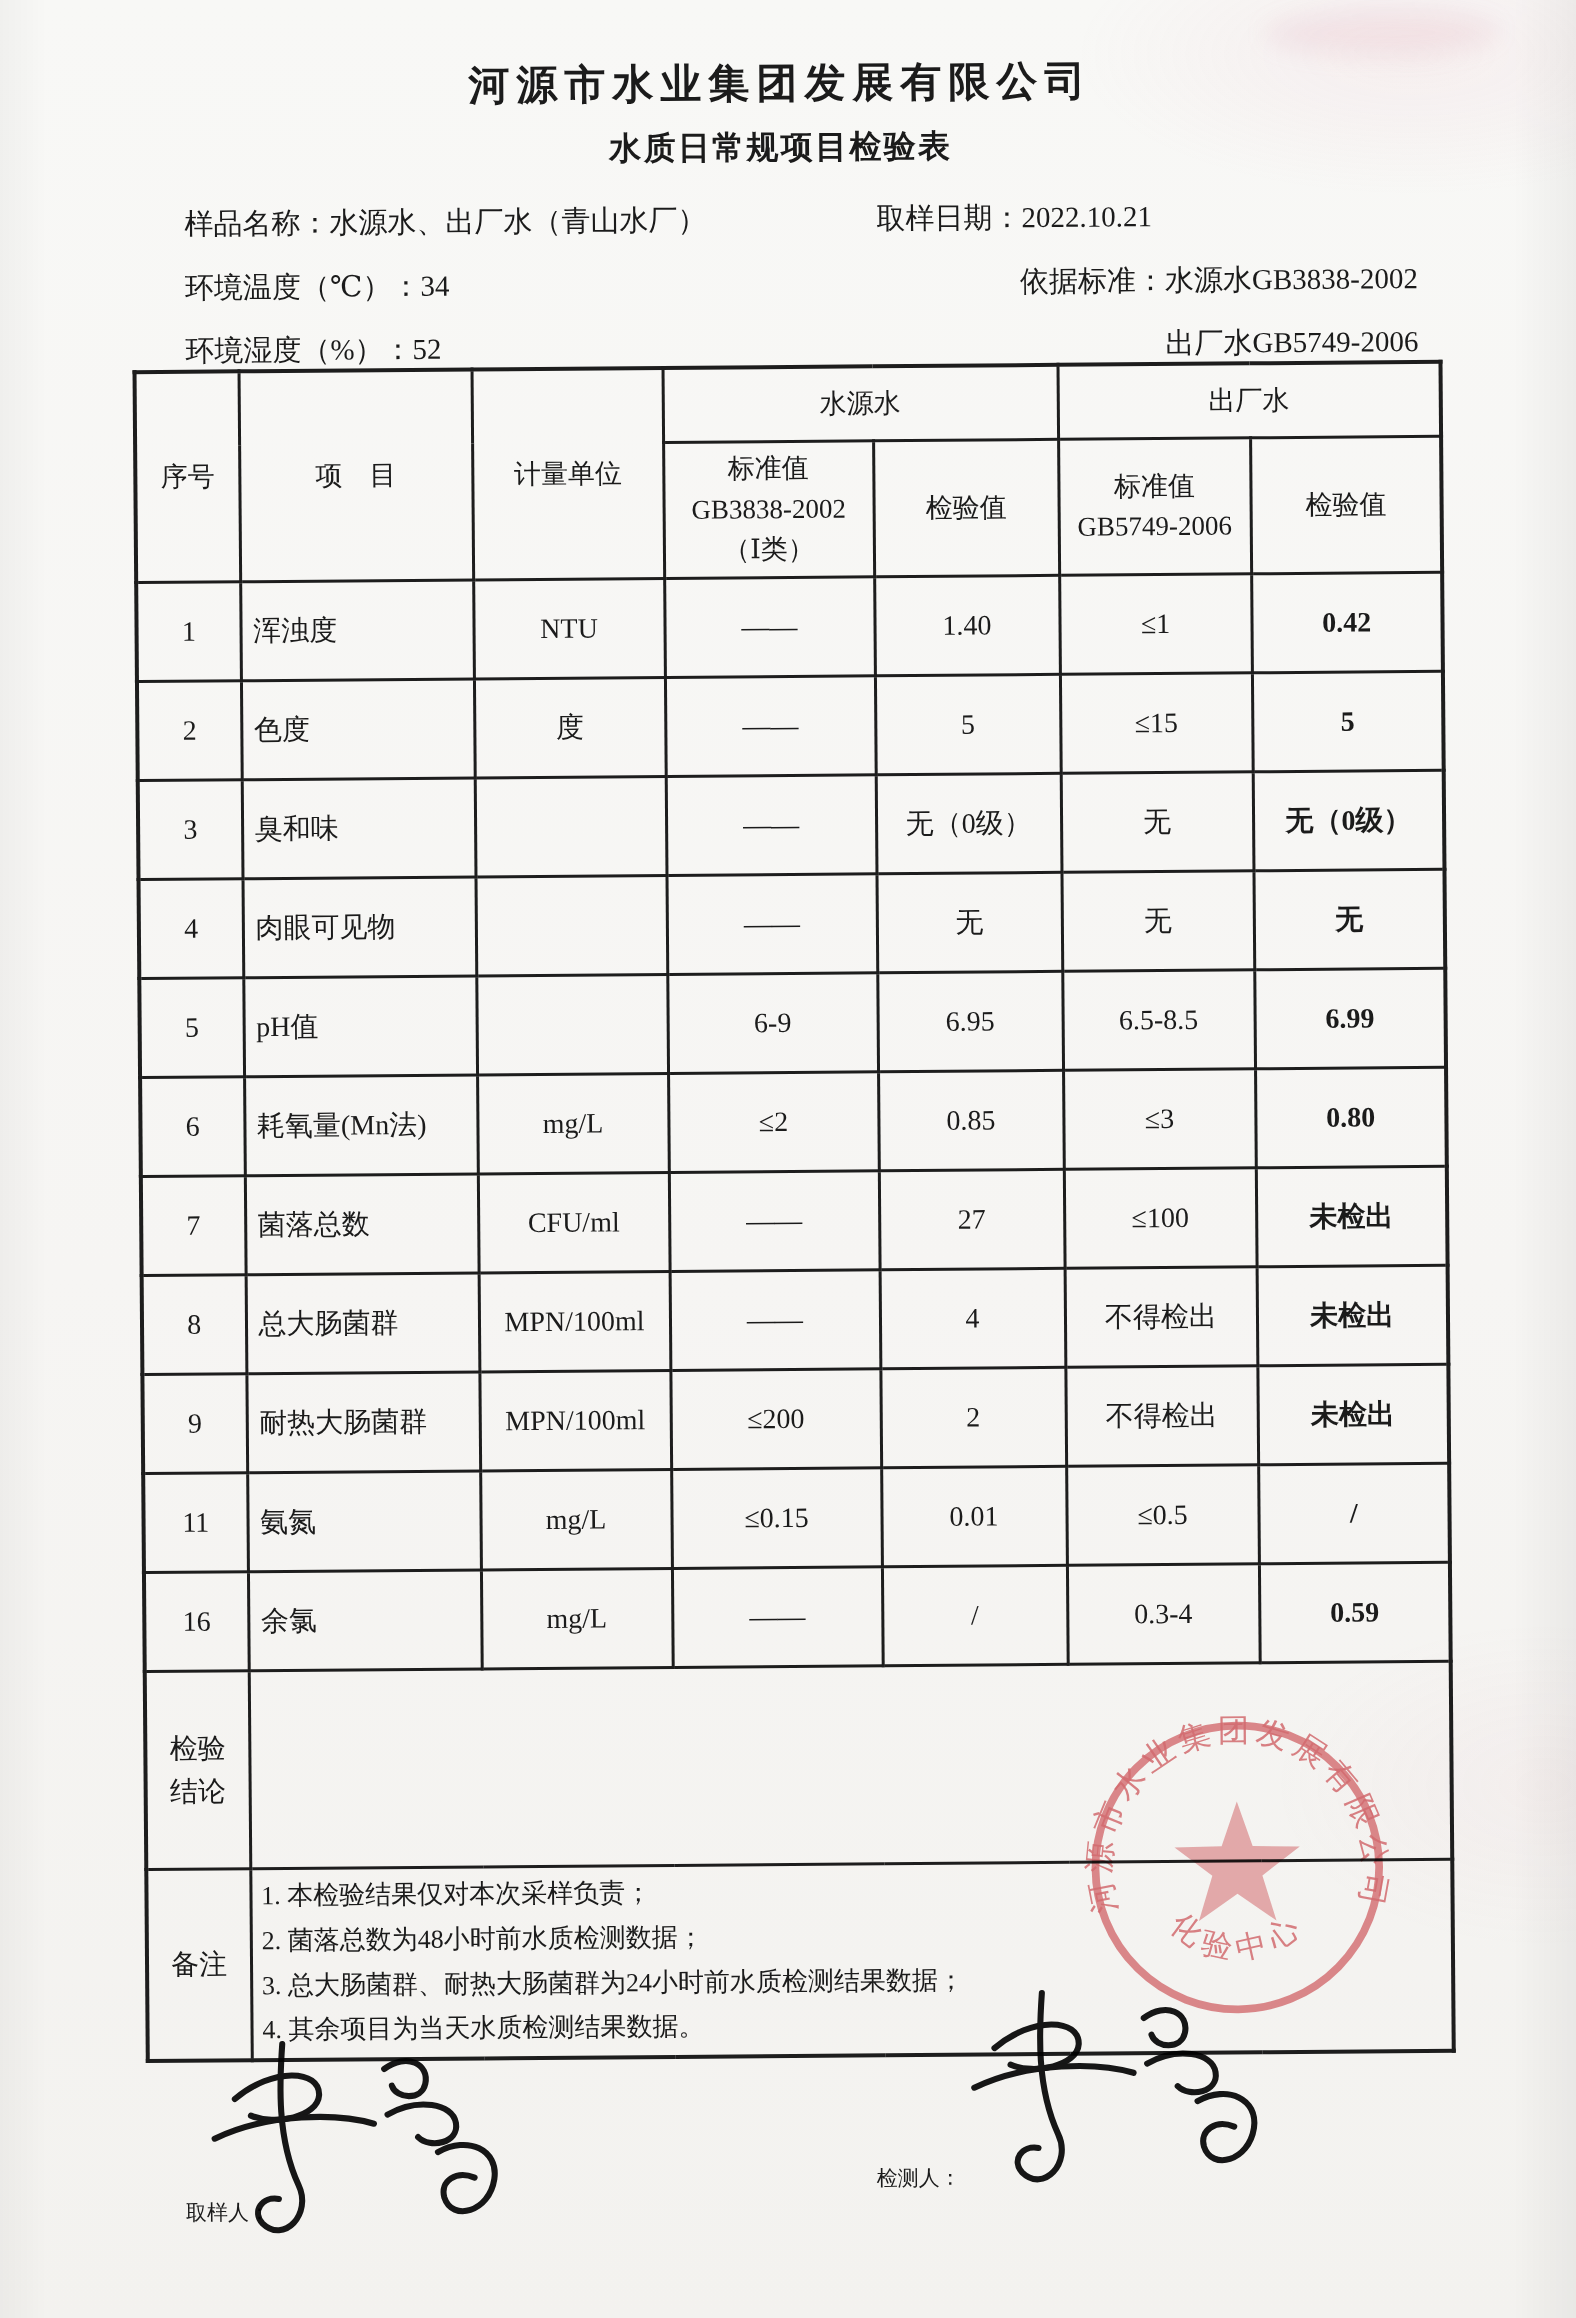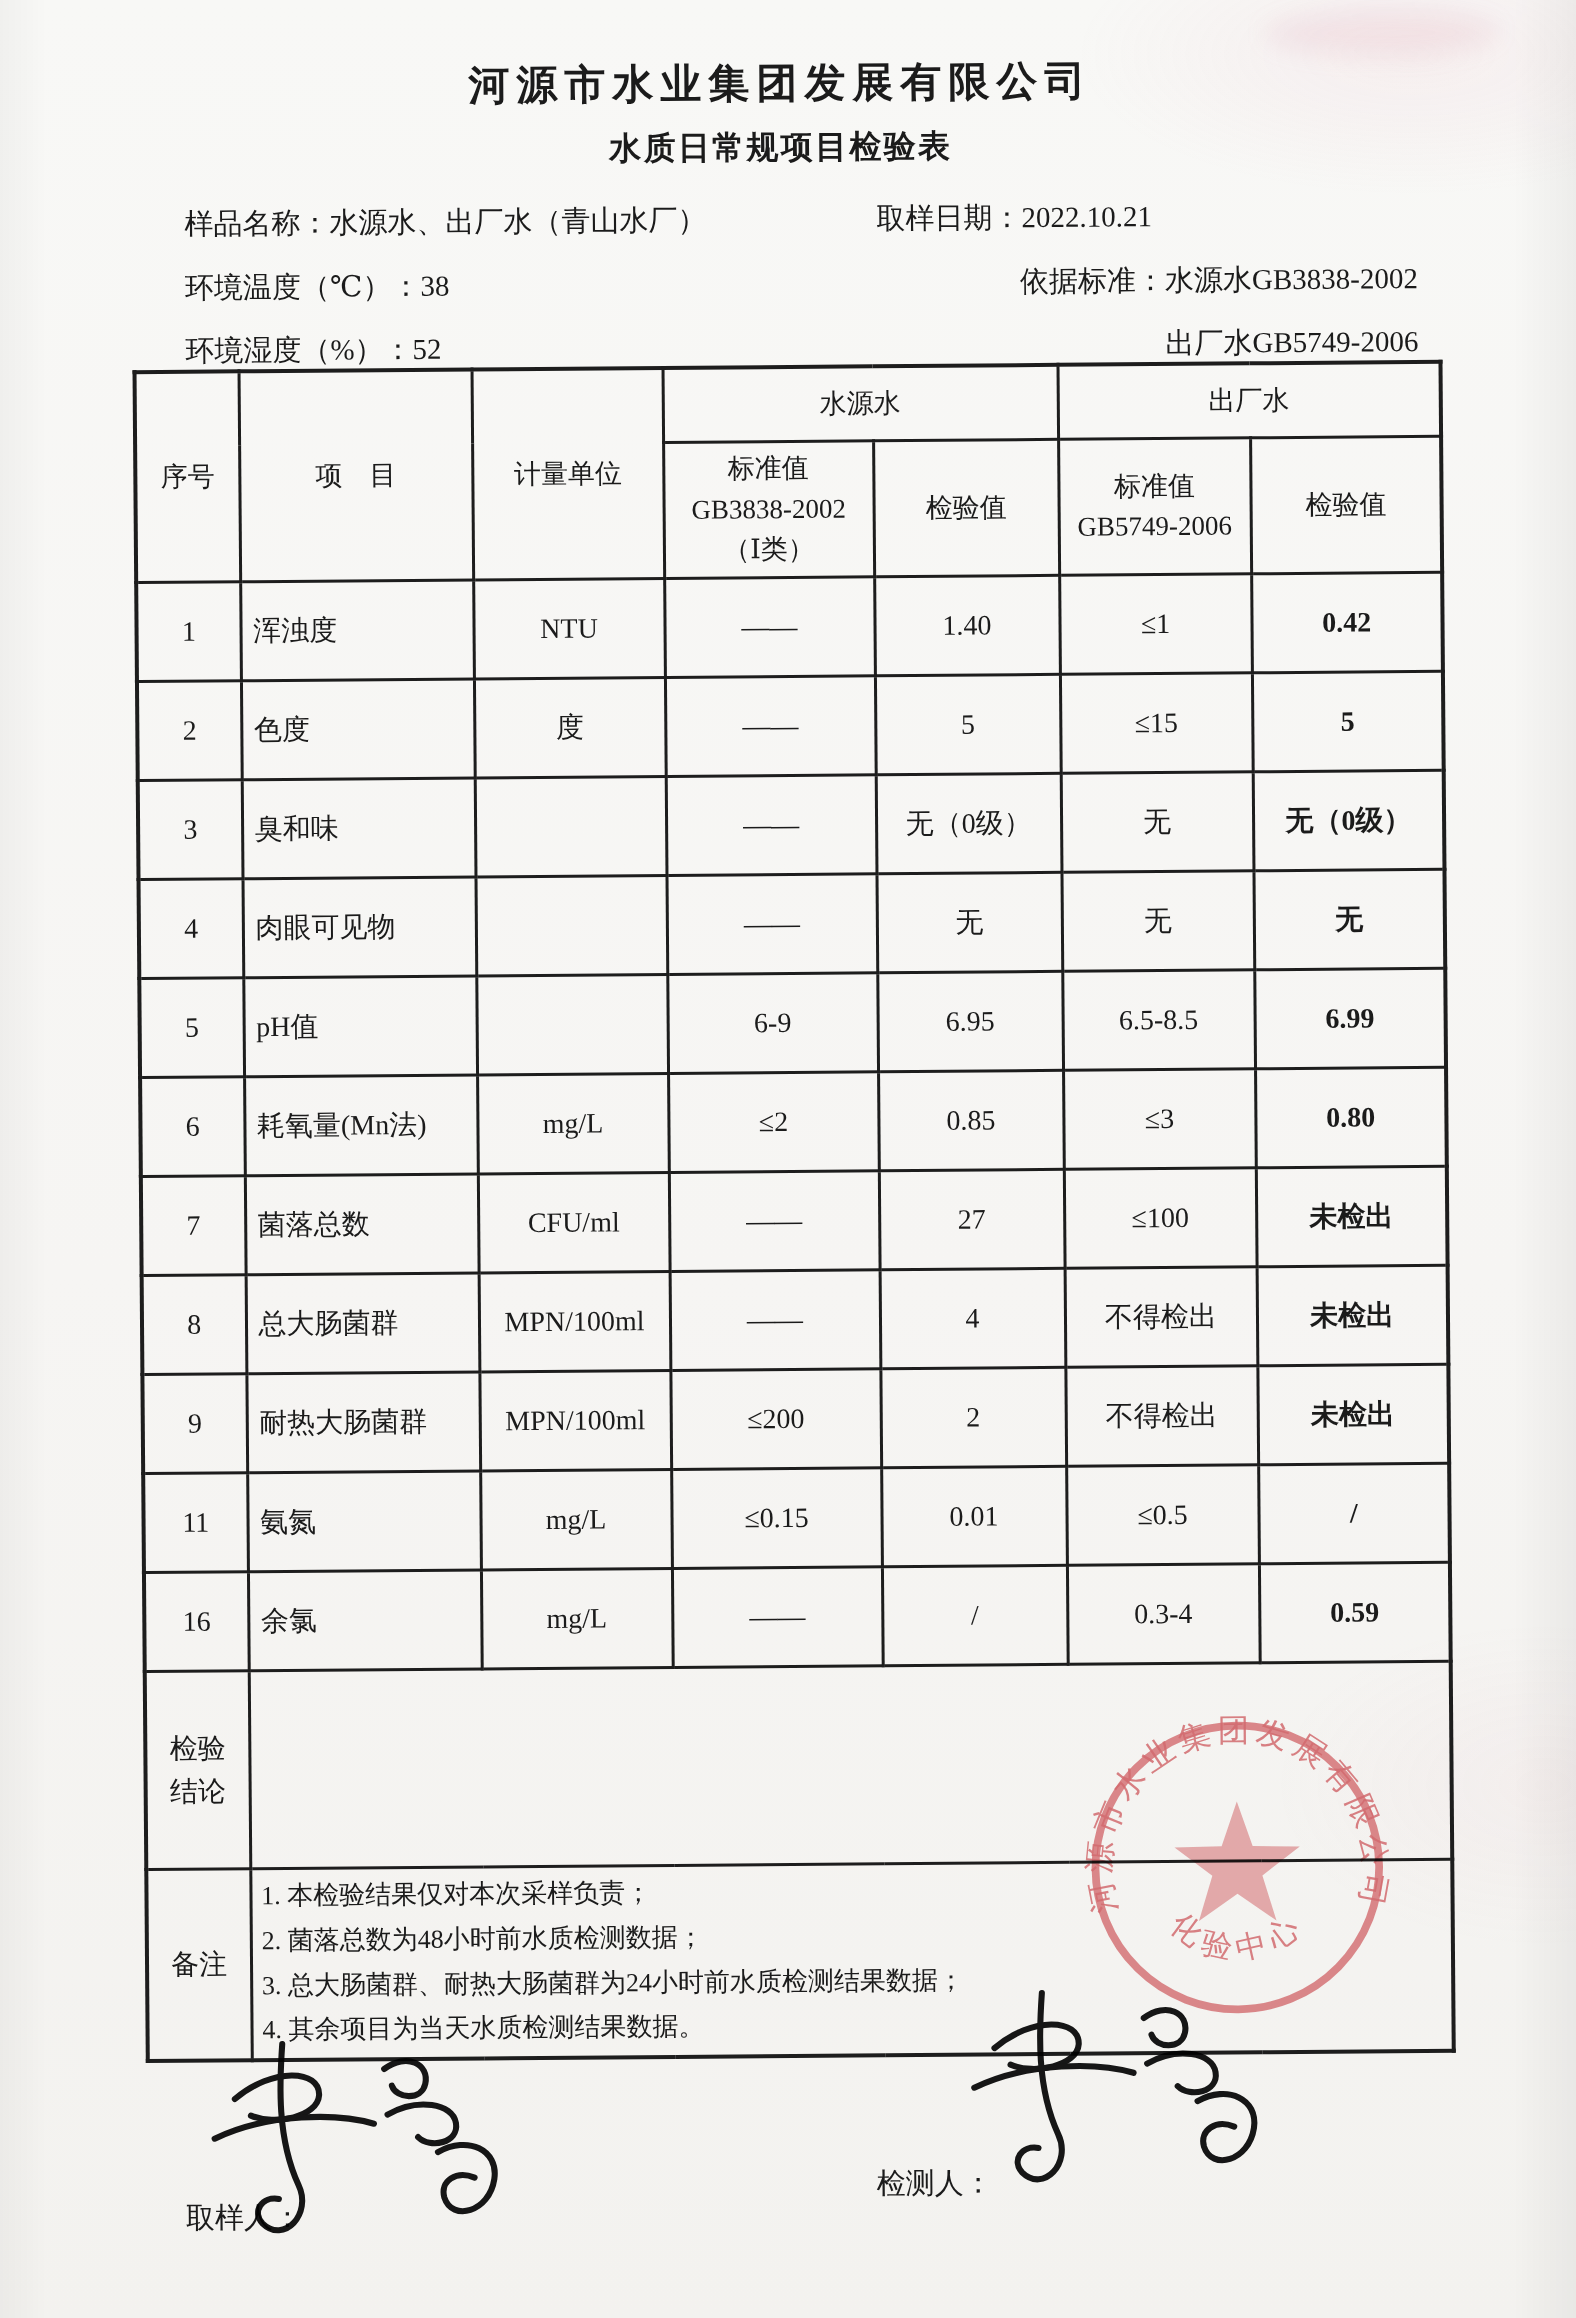--- a/index.html
+++ b/index.html
@@ -45,21 +45,21 @@
   .b{font-weight:bold !important;}
   .label-cell{font-size:29.5px;line-height:1.55;}
   .remarks-cell{text-align:left !important;vertical-align:middle;padding:4.7px 7.8px 4.7px 9.3px !important;}
   .remarks-cell div{font-size:26px;line-height:1.72;white-space:nowrap;}
 
   .stamp{position:absolute;left:1076px;top:1716px;width:310px;height:310px;
     mix-blend-mode:multiply;opacity:0.92;pointer-events:none;}
   .sig{position:absolute;mix-blend-mode:multiply;}
   .sig-sampler{left:185px;top:2016px;width:334px;height:256px;}
   .sig-tester{left:945px;top:1971px;width:334px;height:256px;}
-  .foot-label{position:absolute;font-size:29px;white-space:nowrap;}
+  .foot-label{position:absolute;font-size:21px;white-space:nowrap;}
   .fl-sampler{left:177px;top:2194px;}
   .fl-tester{left:868px;top:2165px;}
   .artifact{position:absolute;left:1273px;top:14px;width:233px;height:47px;border-radius:50%;
     background:rgba(215,130,155,0.12);filter:blur(11px);}
 </style>
 </head>
 <body>
 
 <div class="sheet">
 
@@ -67,21 +67,21 @@
 
   <div class="company">河源市水业集团发展有限公司</div>
   <div class="doc-title">水质日常规项目检验表</div>
 
   <div class="info-line i1">
     <span class="info-left"><span>样品名称：</span><span>水源水、出厂水（青山水厂）</span></span>
     <span class="info-date"><span>取样日期：</span><span>2022.10.21</span></span>
   </div>
 
   <div class="info-line i2">
-    <span class="info-left"><span>环境温度（℃）：</span><span>38</span></span>
+    <span class="info-left"><span>环境温度（℃）：</span><span>34</span></span>
     <span class="info-right"><span>依据标准：</span><span>水源水GB3838-2002</span></span>
   </div>
 
   <div class="info-line i3">
     <span class="info-left"><span>环境湿度（%）：</span><span>52</span></span>
     <span class="info-right"><span>出厂水GB5749-2006</span></span>
   </div>
 
   <table class="report">
     <colgroup>

